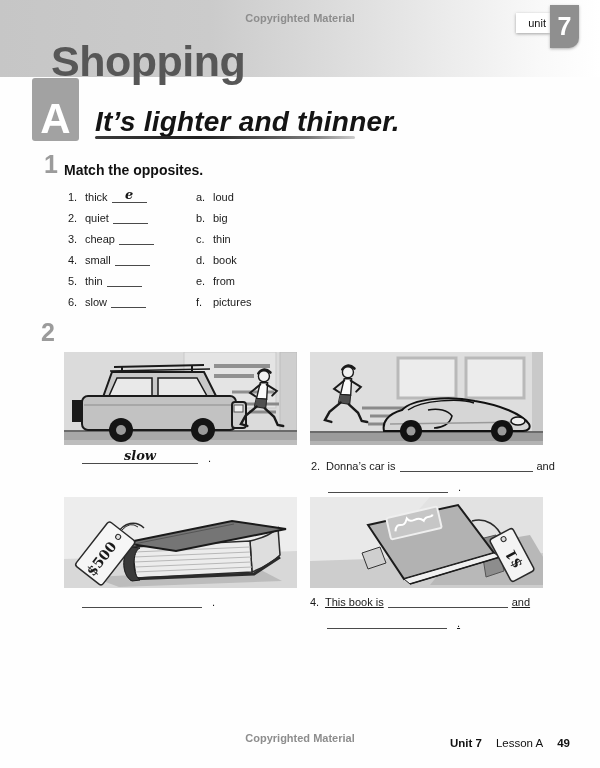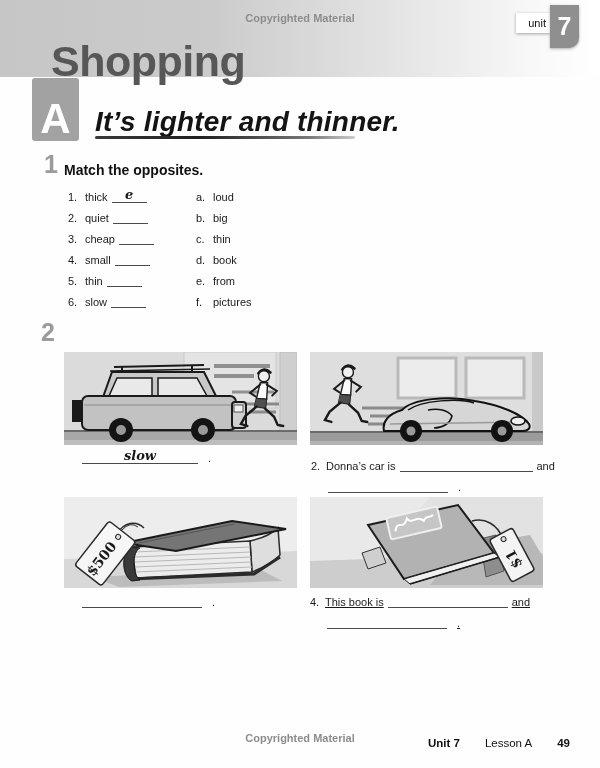--- a/index.html
+++ b/index.html
@@ -46,21 +46,21 @@
   .sentence{position:absolute;font-size:11px;}
   .sline{height:21px;line-height:21px;white-space:nowrap;}
   .sline2{padding-left:13px;}
   .snum{display:inline-block;width:15px;}
   .sblank{display:inline-block;height:0;border-bottom:1.2px solid #4a4a4a;
           margin:0 4px -2px 4px;position:relative;vertical-align:baseline;}
 
   
   .copy-bottom{position:absolute;left:0;right:0;top:732px;text-align:center;
                font-size:11px;font-weight:bold;color:#8d8d8d;}
-  .footer-right{position:absolute;right:30px;top:737px;display:flex;gap:25px;
+  .footer-right{position:absolute;right:30px;top:737px;display:flex;gap:14px;
                 font-size:11.5px;color:#111;align-items:baseline;margin-left:15px;}
   .fr-bold{font-weight:bold;}
 </style>
 </head>
 <body>
 
 <div class="page">
 
   <div class="band"></div>
   <div class="copy-top">Copyrighted Material</div>

